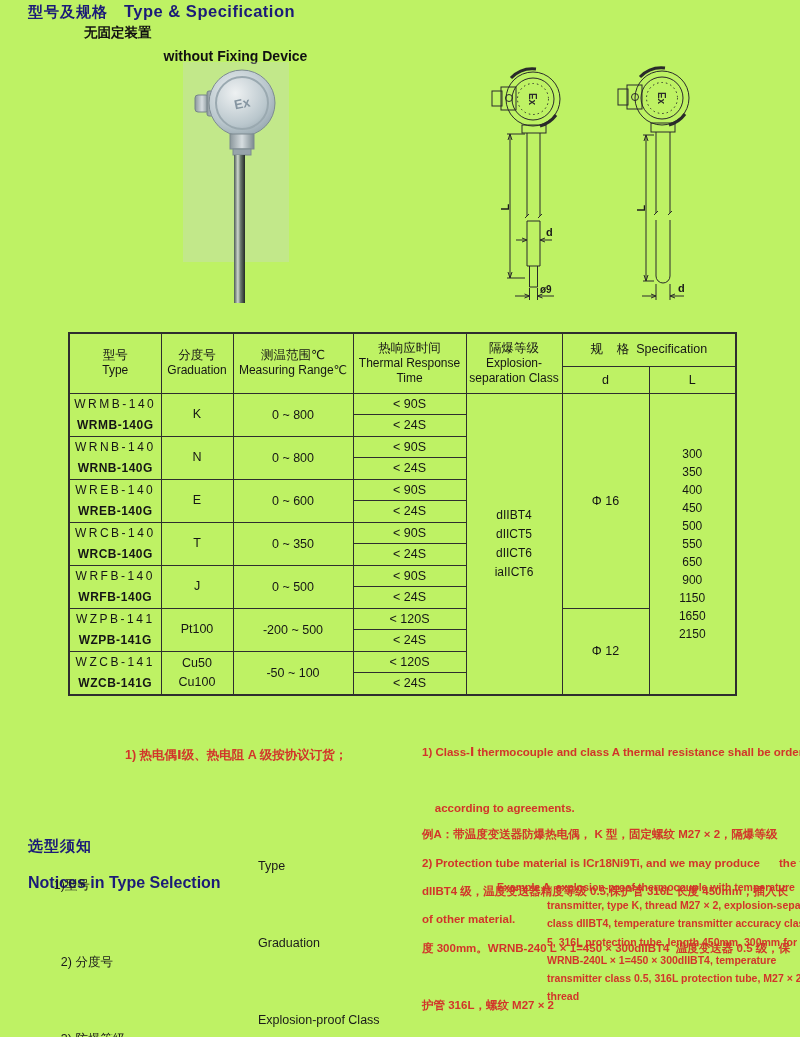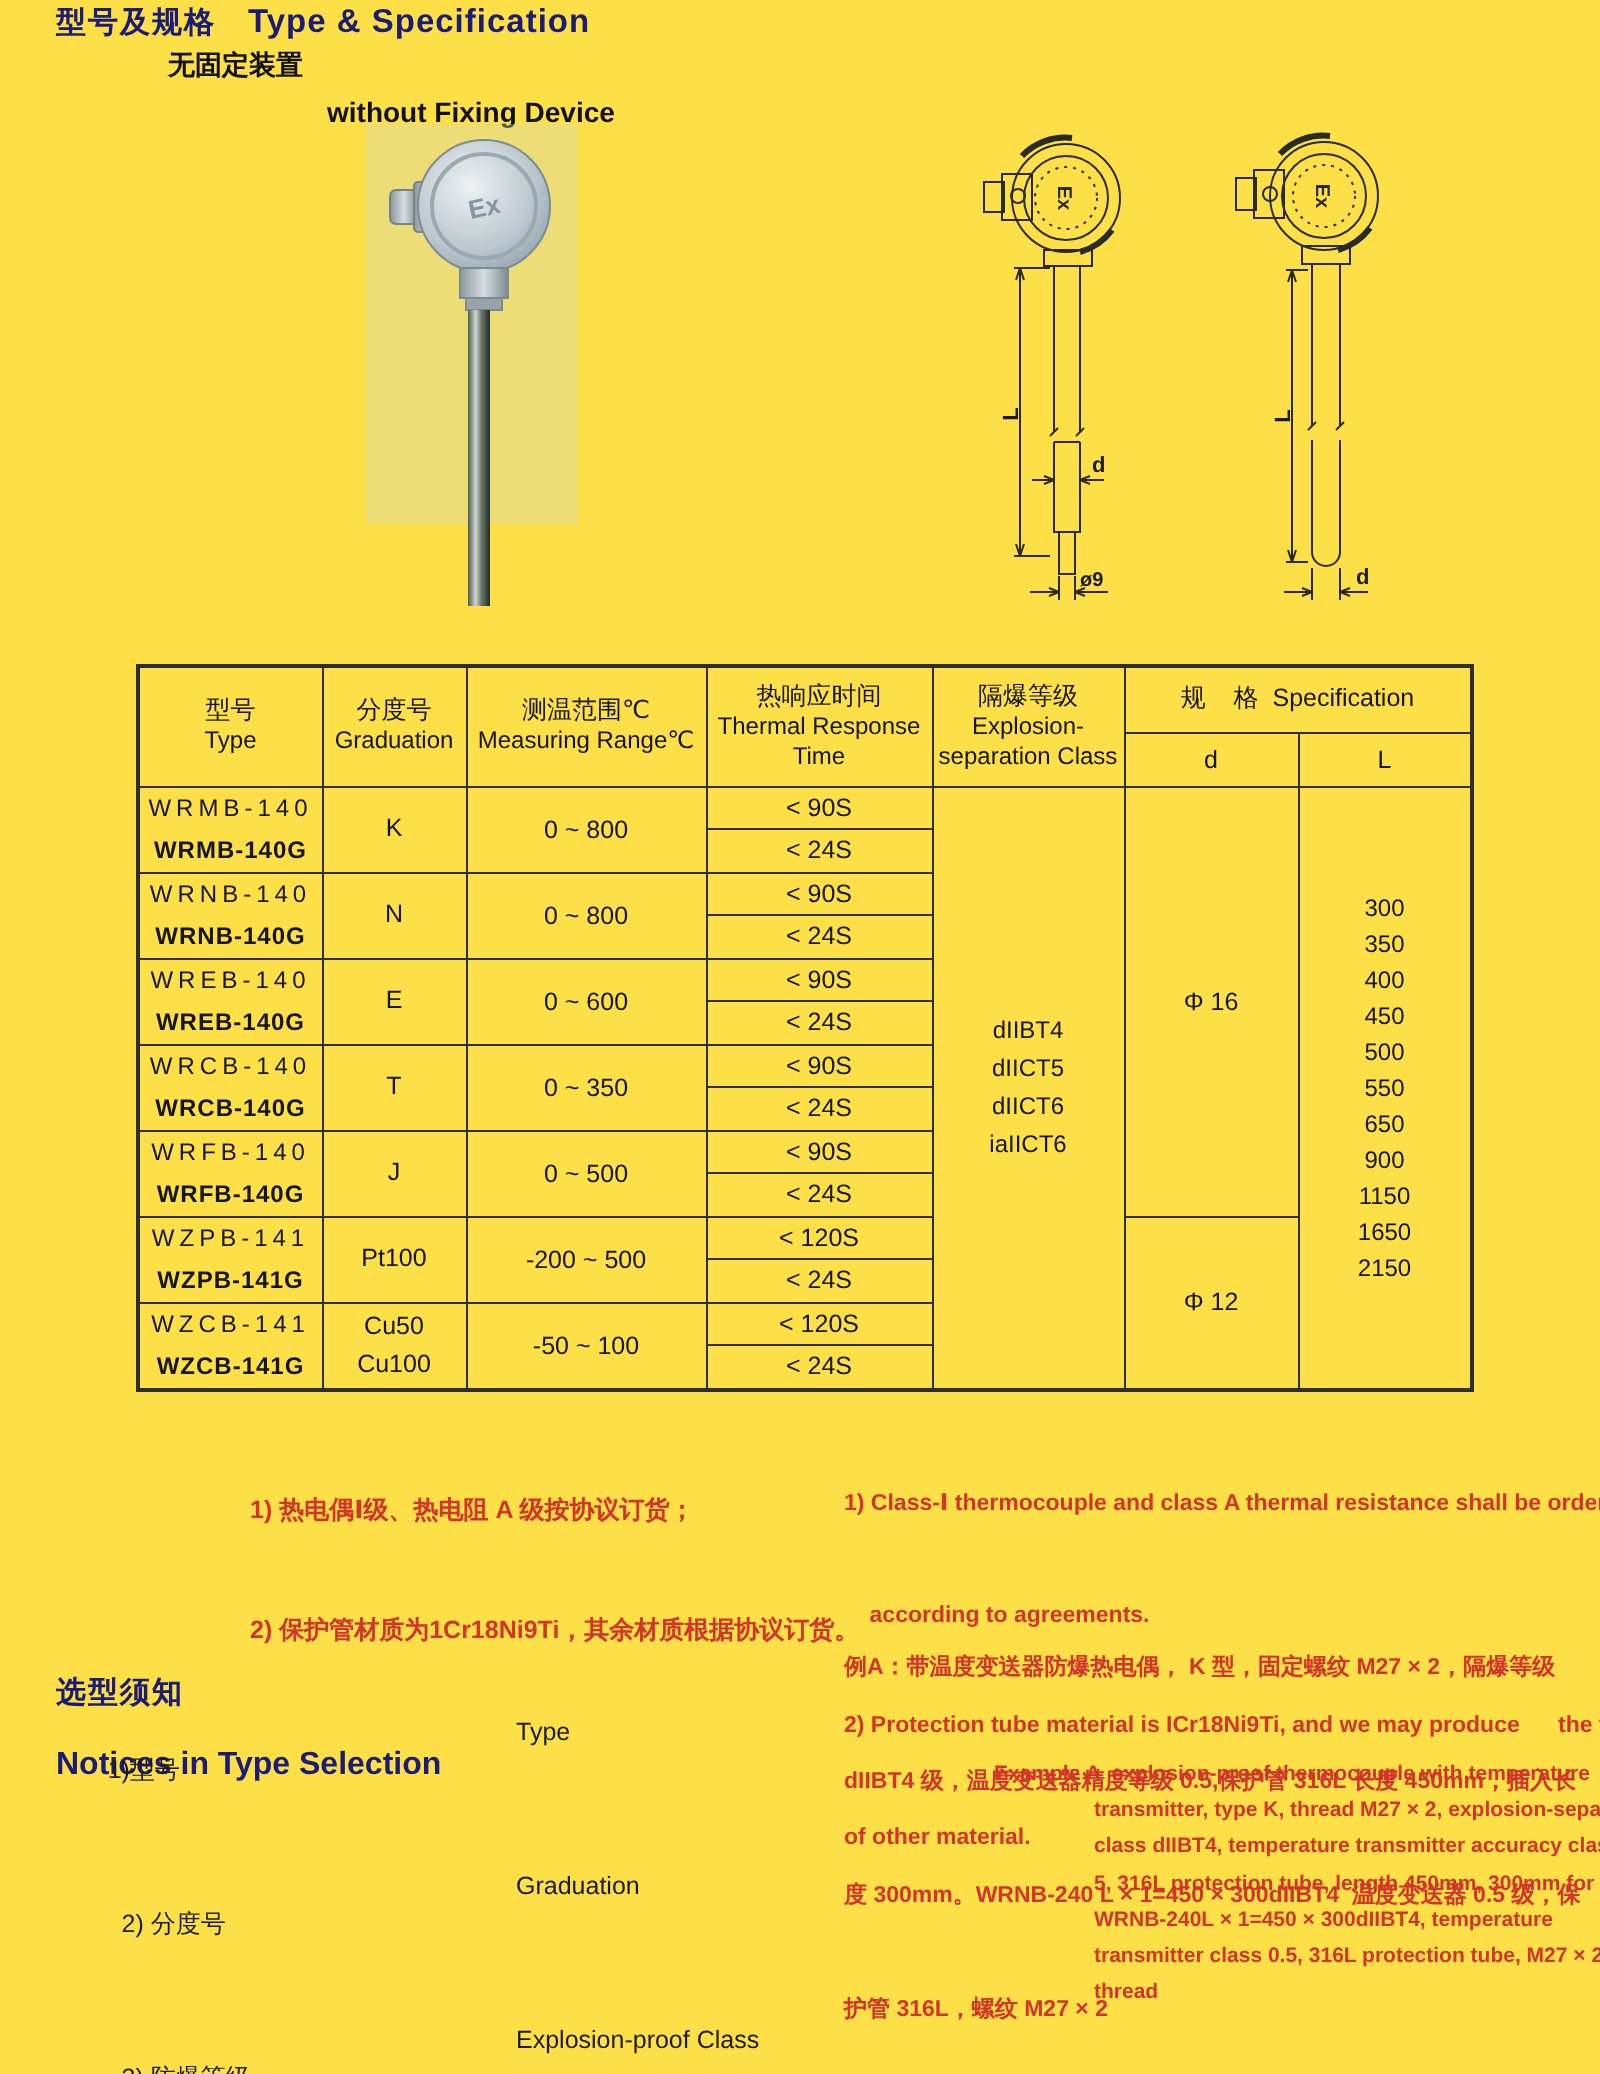--- a/index.html
+++ b/index.html
@@ -1,16 +1,16 @@
 <!DOCTYPE html>
 <html><head>
 <meta charset="utf-8">
 <style>
   html,body{margin:0;padding:0;background:#e8e0c8;}
-  .page{position:relative;width:800px;height:1037px;background:#fde047;
+  .page{position:relative;width:800px;height:1037px;background:#bef264;
         font-family:"Liberation Sans","DejaVu Sans",sans-serif;color:#1a1a1a;overflow:hidden;}
   .abs{position:absolute;}
 
   
   .title-row{left:28px;top:2px;display:flex;gap:16px;align-items:baseline;}
   .title-zh{font-size:15px;font-weight:bold;color:#1b1b78;letter-spacing:1px;}
   .title-en{font-size:16.5px;font-weight:bold;color:#1b1b78;letter-spacing:.5px;}
   .subtitle-row{left:84px;top:24px;display:flex;gap:12px;align-items:flex-start;}
   .subtitle-zh{font-size:13.5px;font-weight:bold;color:#111;}
   .subtitle-en{font-size:14px;font-weight:bold;color:#111;margin-top:24px;}
@@ -334,21 +334,20 @@
       <td class="c-resp">&lt; 120S</td>
     </tr>
     <tr style="height:21px">
       <td class="c-resp">&lt; 24S</td>
     </tr>
   </tbody>
     </table>
 
   <div class="abs notes-zh">
     <div>1) 热电偶Ⅰ级、热电阻 A 级按协议订货；</div>
-    <div>2) 保护管材质为1Cr18Ni9Ti，其余材质根据协议订货。</div>
   </div>
   <div class="abs notes-en">
     <div>1) Class-Ⅰ thermocouple and class A thermal resistance shall be ordered</div>
     <div>    according to agreements.</div>
     <div>2) Protection tube material is ICr18Ni9Ti, and we may produce      the tube</div>
     <div>of other material.</div>
   </div>
 
   <div class="abs ex-zh">
     <div>例A：带温度变送器防爆热电偶， K 型，固定螺纹 M27 × 2，隔爆等级</div>

